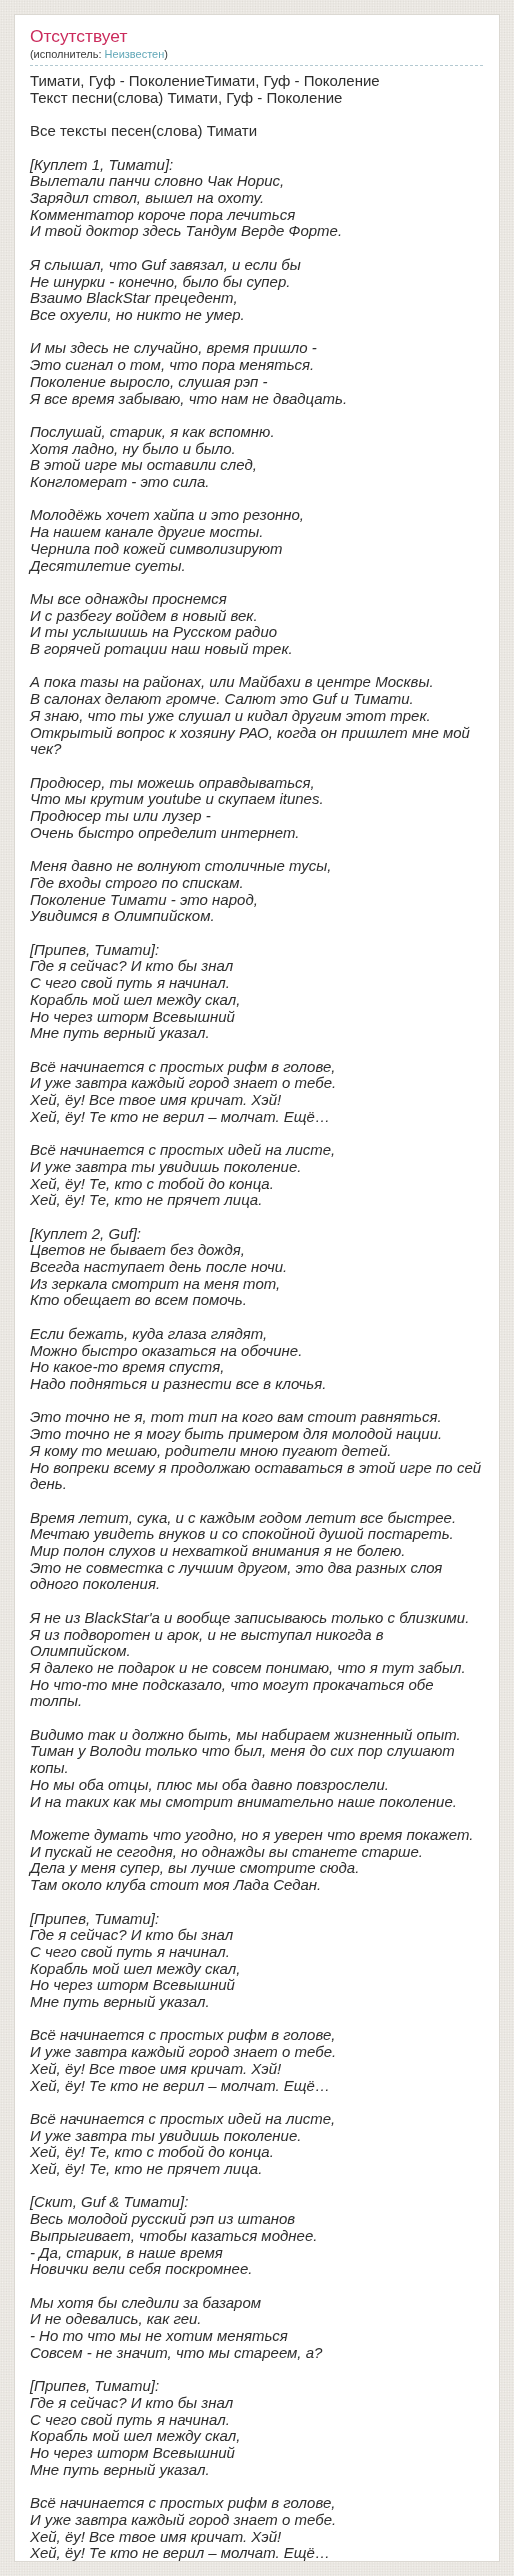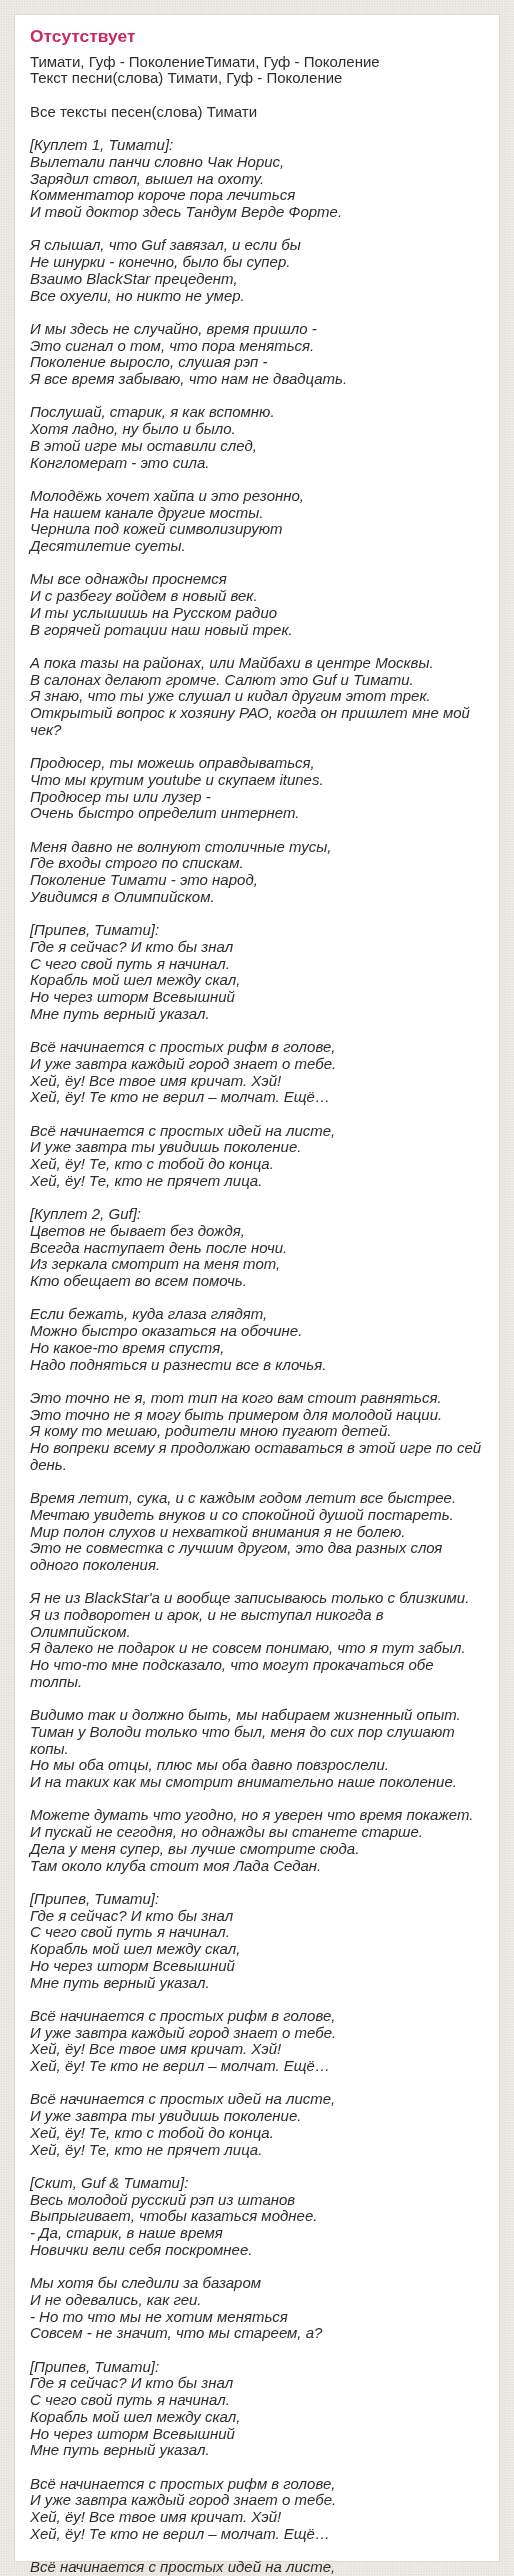--- a/index.html
+++ b/index.html
@@ -28,21 +28,21 @@
     background: #ffffff;
     border: 0.6px solid #dbd8d2;
   }
   .card-inner {
     padding: 11.6px 15.4px 0 15.4px;
   }
   h1.page-title {
     margin: 0;
     font-size: 17.4px;
     line-height: 20.6px;
-    font-weight: bold;
+    font-weight: normal;
     color: #cb2b5c;
     letter-spacing: 0;
   }
   .artist-line {
     font-size: 11px;
     line-height: 14px;
     color: #3a3a3a;
     padding-bottom: 4.5px;
     border-bottom: 0.6px dashed #b3c9d1;
   }
@@ -69,20 +69,21 @@
   }
 </style>
 </head>
 <body>
 
 <div class="card">
   <div class="card-inner">
 
     <div class="header">
       <h1 class="page-title">Отсутствует</h1>
+      <div class="artist-line"><span>(исполнитель: </span><a href="#" class="artist-link">Неизвестен</a><span>)</span></div>
     </div>
 
     <div class="body-text">
       <div class="title-lines">Тимати, Гуф - ПоколениеТимати, Гуф - Поколение
 Текст песни(слова) Тимати, Гуф - Поколение</div>
       <div class="all-songs">Все тексты песен(слова) Тимати</div>
       <div class="lyrics">[Куплет 1, Тимати]:
 Вылетали панчи словно Чак Норис,
 Зарядил ствол, вышел на охоту.
 Комментатор короче пора лечиться

